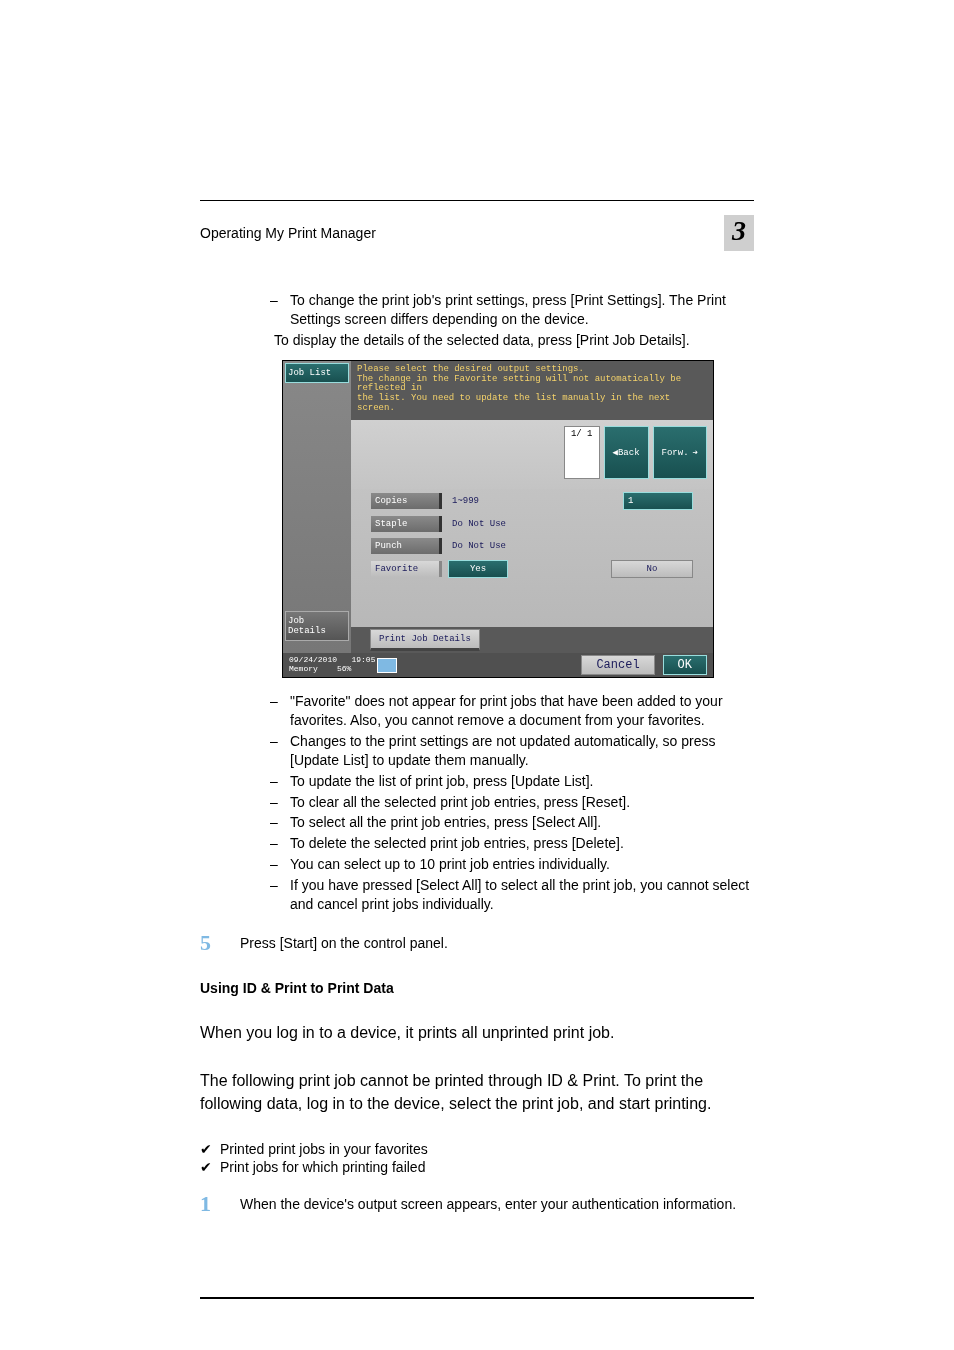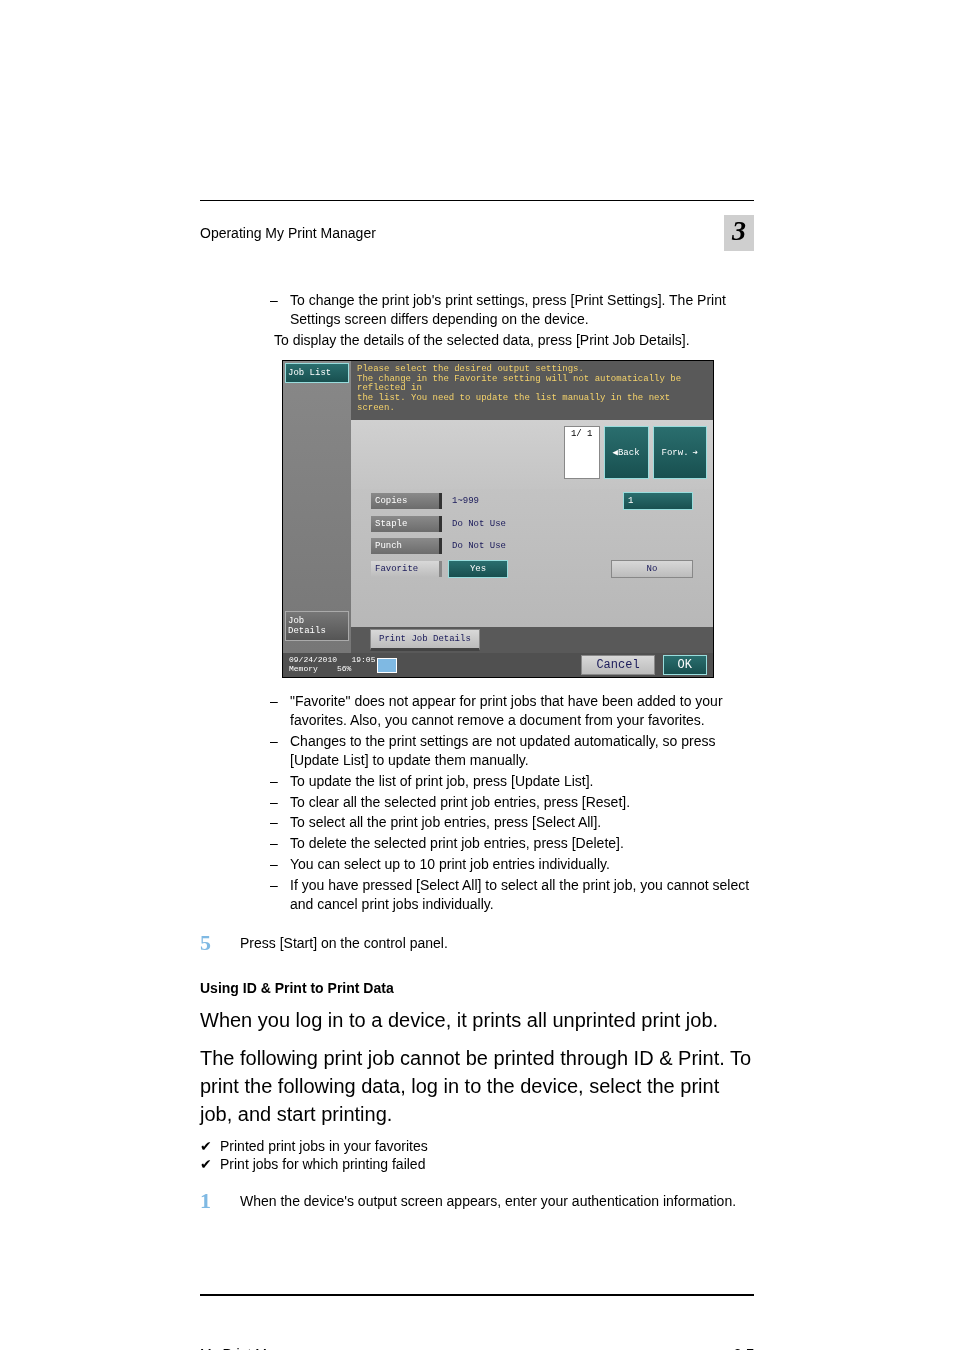--- a/index.html
+++ b/index.html
@@ -43,21 +43,21 @@
   .bullet-row .txt { flex:1; }
   .cont-line { margin-left: 24px; font-size: 14px; line-height:1.35; }
   .step-row { display:flex; margin: 16px 0 10px 0; }
   .step-num {
     width: 40px; flex-shrink:0;
     font-family: "Times New Roman", serif;
     font-size: 22px; font-weight: bold; color:#7fb9e3;
   }
   .step-txt { flex:1; font-size:14px; line-height:1.4; padding-top:4px; }
   .subhead { font-weight:bold; font-size:14px; margin:24px 0 10px 0; }
-  .para { font-size:20px; line-height:1.4; margin:10px 0; }
+  .para { font-size:16px; line-height:1.4; margin:26px 0; }
   .check-row { display:flex; font-size:14px; margin:2px 0; }
   .check-row .chk { width:20px; flex-shrink:0; }
   .footer {
     display:flex; justify-content:space-between; font-size:14px;
     padding-top:10px; margin-top:40px;
   }
   .footer-line { border-top:2px solid #000; margin-top:80px; }
 
   
   .device {

